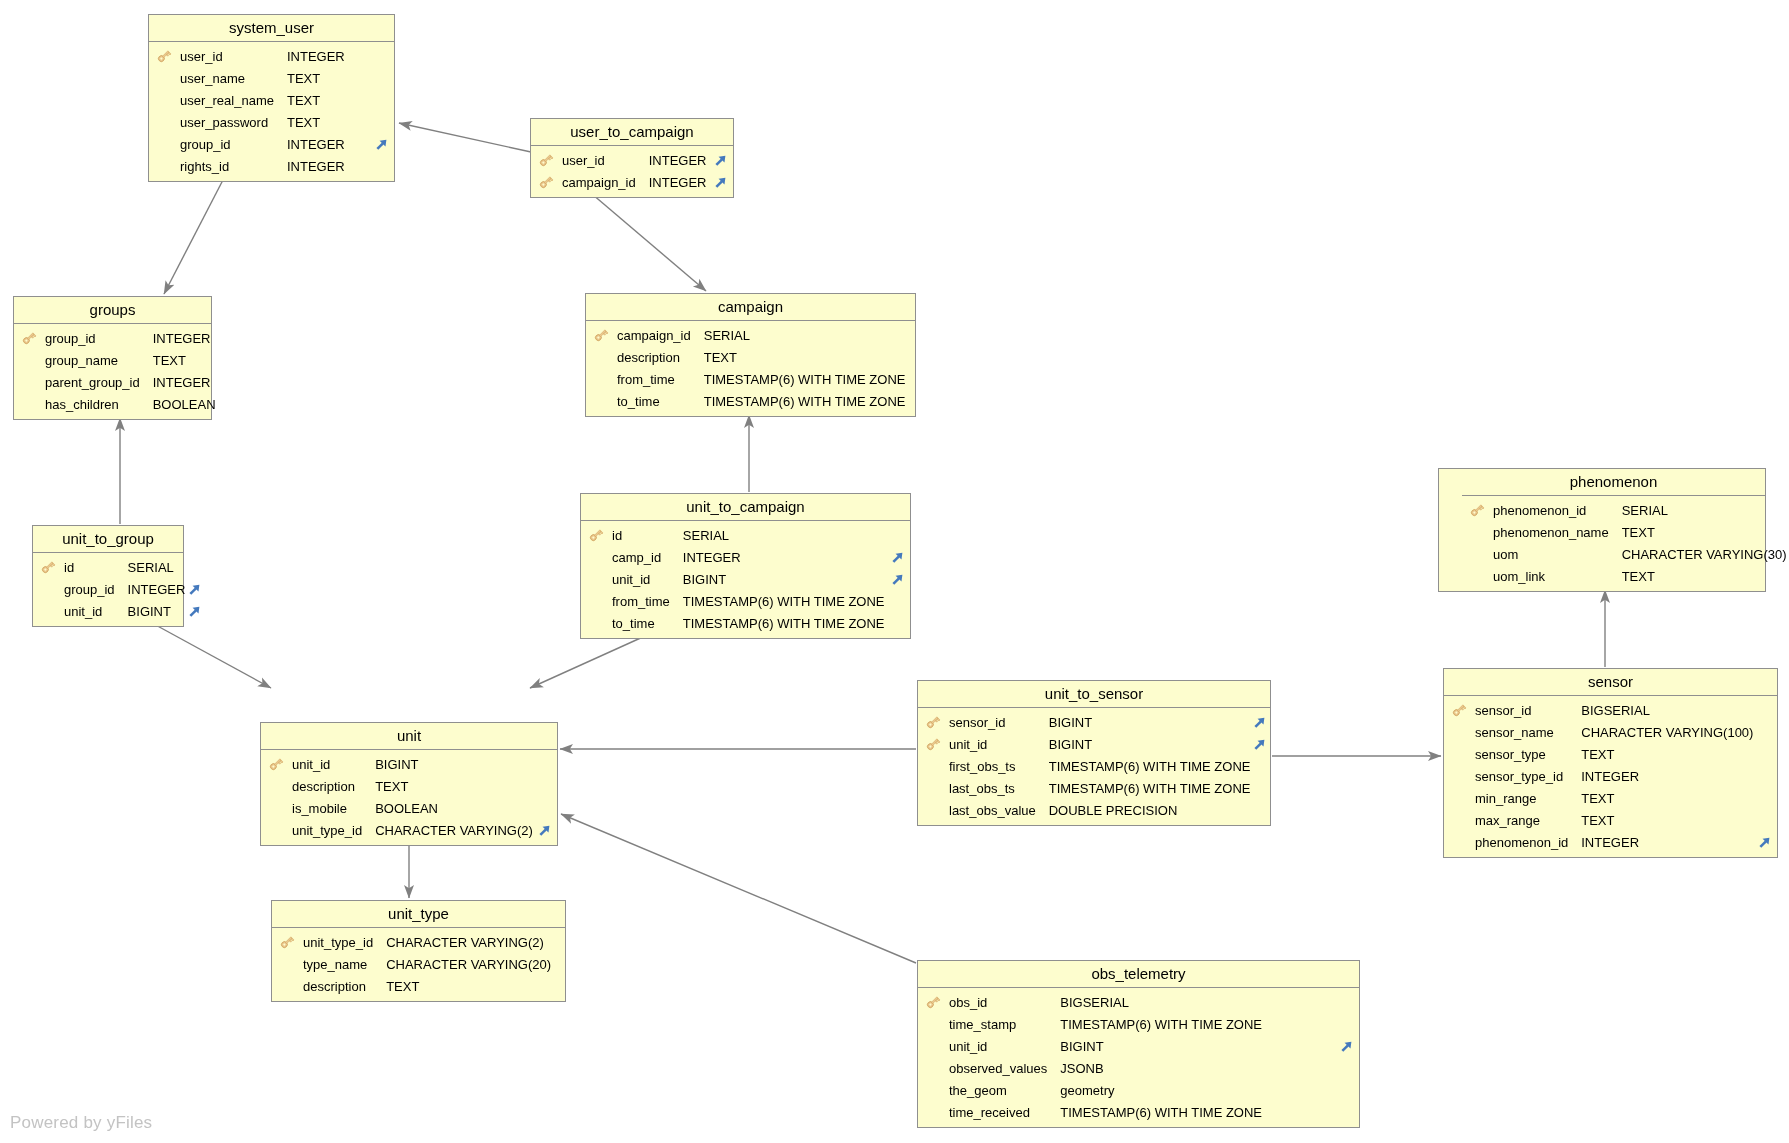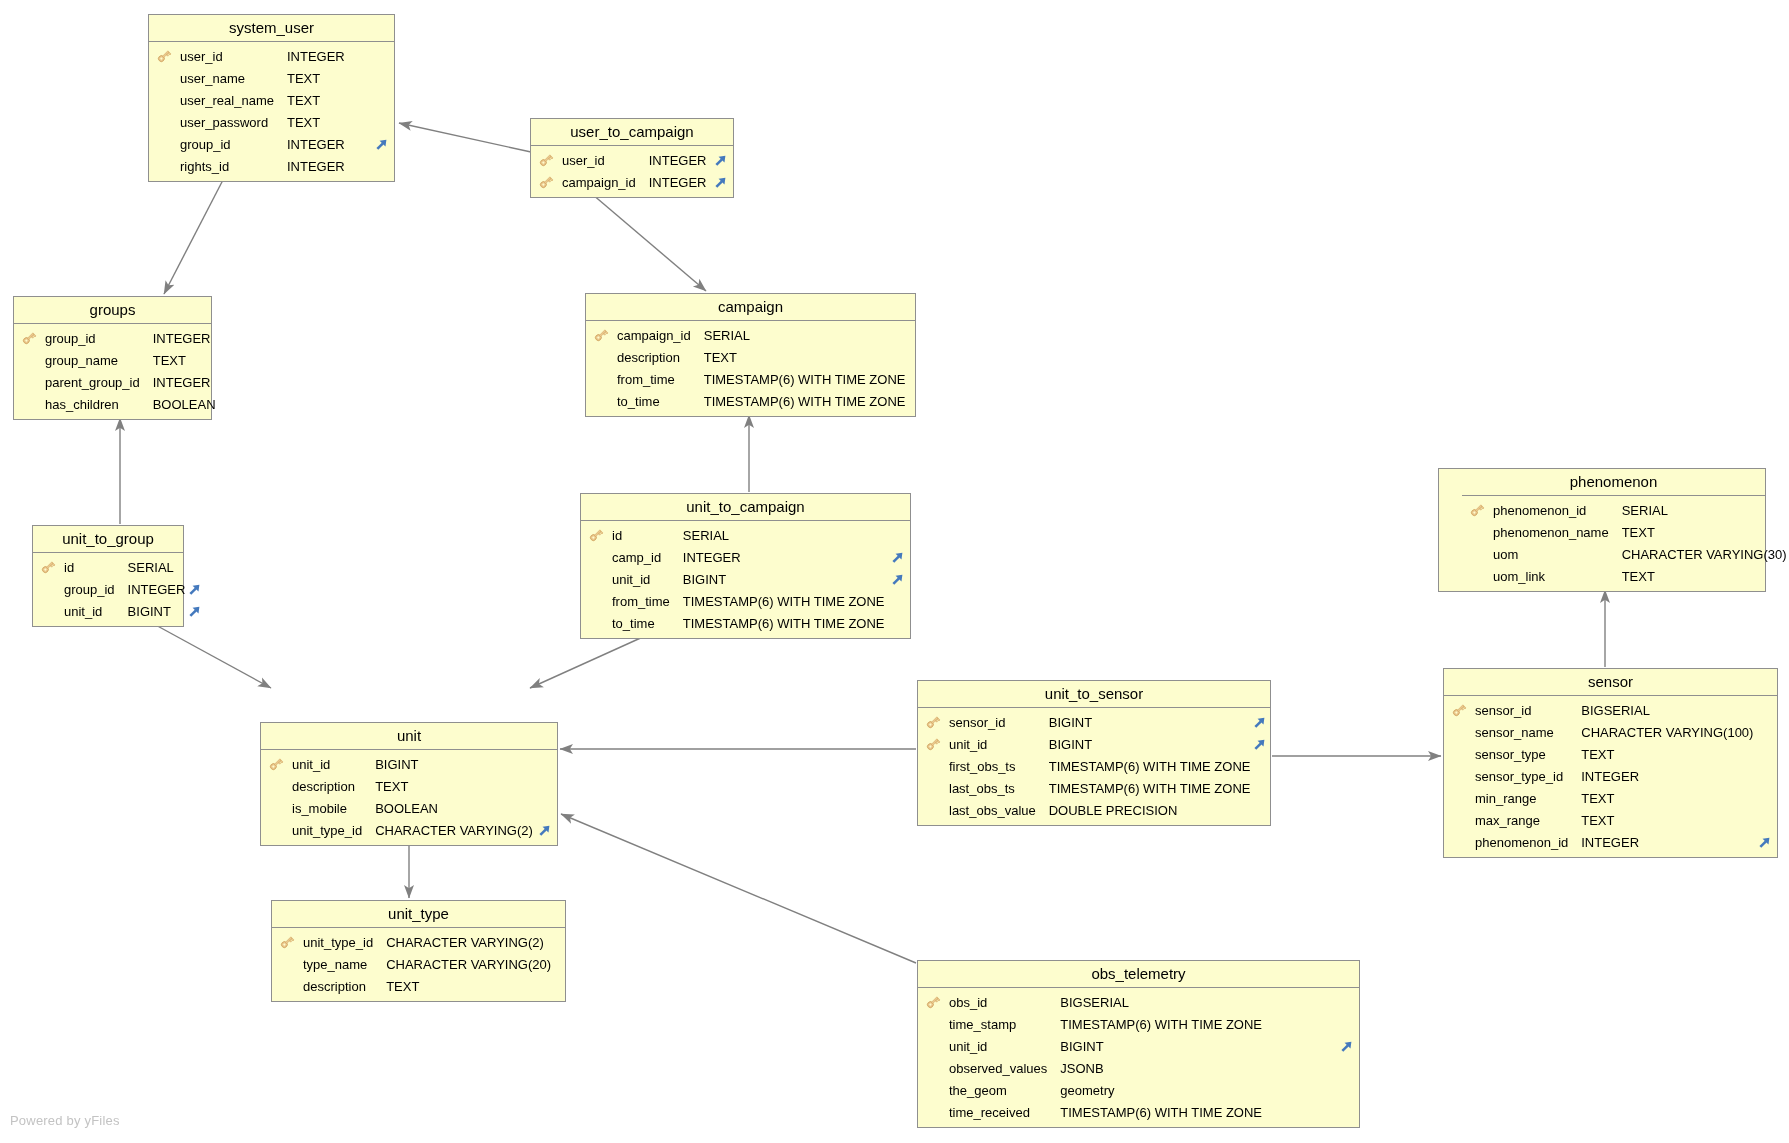--- a/index.html
+++ b/index.html
@@ -25,21 +25,21 @@
   .cell{display:table-cell;vertical-align:middle;font-size:13px;color:#000;white-space:nowrap;}
   .c-key{width:24px;min-width:24px;padding-left:7px;}
   .c-key svg{display:block;}
   .c-name{padding-right:13px;}
   .bold{font-weight:normal;}
   .c-type{width:100%;}
   .c-fk{width:17px;min-width:17px;padding-right:5px;text-align:right;}
   .c-fk svg{display:block;margin-left:auto;}
   #watermark{
     position:absolute;left:10px;top:1113px;z-index:1;
-    font-size:13px;color:#c3c3c3;letter-spacing:.2px;
+    font-size:17px;color:#c3c3c3;letter-spacing:.2px;
   }
 </style>
 </head>
 <body style="--fill: #fdfdce; --border: #8f8f8f; --edge: #808080; --blue: #4479bd; --gold: #ecc98f;">
 
 <svg id="edge-layer" width="1789" height="1143" viewBox="0 0 1789 1143">
   <defs>
     <marker id="arrow" markerUnits="userSpaceOnUse" markerWidth="15" markerHeight="12" refX="13" refY="5.5" orient="auto">
       <path d="M0,0.5 L13.5,5.5 L0,10.5 L3.2,5.5 Z" fill="#808080"></path>
     </marker>

